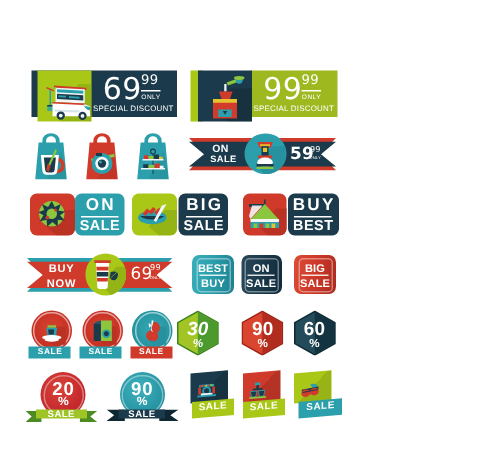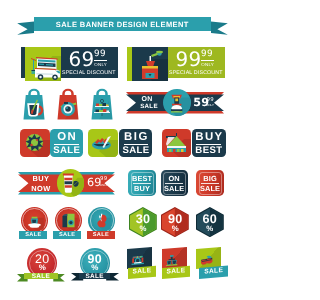--- a/index.html
+++ b/index.html
@@ -27,29 +27,20 @@
 
   
   .lbl{position:absolute;color:#fff;font-weight:bold;text-align:center;white-space:nowrap;
        font-family:"Liberation Sans",sans-serif;}
 </style>
 </head>
 <body>
 
 <div id="page">
 
-  <div class="abs" style="left:0;top:0;width:245px;height:40px;">
-    <svg class="abs" style="left:0;top:0;" width="245" height="40" viewBox="0 0 245 40">
-      <path d="M17.2 23.3 L34 21.6 L34 33.0 L17.2 34.8 L27.6 29.2 Z" fill="#1b7b8a"></path>
-      <path d="M227.8 23.3 L211 21.6 L211 33.0 L227.8 34.8 L217.4 29.2 Z" fill="#1b7b8a"></path>
-    </svg>
-    <div class="hdr-body">
-      <span class="hdr-title">SALE BANNER DESIGN ELEMENT</span>
-    </div>
-  </div>
 
   <div class="abs" style="left:0;top:0;">
     <div class="abs" style="left:20.5px;top:47px;width:97.5px;height:31px;background:#1b3a4b;"></div>
     <div class="abs" style="left:25px;top:46.5px;width:36px;height:34px;background:#a8c717;overflow:hidden;">
   <svg width="36" height="34" viewBox="0 0 144 136">
 
     <path d="M36 110 L110 36 L144 36 L144 136 L62 136 Z" fill="#93b414"></path>
 
     <path d="M32 50 L36 50 L36 104 L32 104 Z" fill="#2b9fac"></path>
     <path d="M24 44 L44 52 L44 56 L24 48 Z" fill="#d13b2b"></path>
@@ -342,21 +333,21 @@
       <path d="M33 16 C42 16 46 24 42 32 C37 39 30 34 30 26 Z" fill="#d13b2b"></path>
       <path d="M28 30 C20 32 18 42 26 47 C33 50 36 42 33 34 Z" fill="#d13b2b"></path>
       <path d="M34 32 C42 34 44 44 36 48 C30 50 28 42 31 36 Z" fill="#d13b2b"></path>
       <path d="M25 18 L30 22 L26 26 Z" fill="#ffffff"></path>
       </svg>
     </div>
     <div class="abs" style="left:86.80000000000001px;top:231.3px;width:28.2px;height:7.6px;background:#cf3a2a;"></div>
     <span class="lbl" style="left:86.80000000000001px;top:232.5px;width:28.2px;font-size:5.6px;letter-spacing:.35px;line-height:1;">SALE</span>
   </div>
 
-  <div class="abs" style="left:129px;top:206.9px;">
+  <div class="abs" style="left:118px;top:206.9px;font-style:italic;">
     <svg width="27.8" height="30.2" viewBox="0 0 278 302">
       <path d="M139 0 L278 78 L278 224 L139 302 L0 224 L0 78 Z" fill="#3d8420"></path>
       <path d="M139 12 L268 84 L268 218 L139 290 L10 218 L10 84 Z" fill="#a2c425"></path>
       <path d="M139 12 L268 84 L268 218 L139 290 Z" fill="#4b9a2e"></path>
     </svg>
     <span class="lbl" style="left:0;top:6.2px;width:27.8px;font-size:12.6px;letter-spacing:.1px;line-height:1;font-weight:bold;">30</span>
     <span class="lbl" style="left:0;top:18.6px;width:27.8px;font-size:7.8px;line-height:1;font-weight:bold;">%</span>
   </div>
 
   <div class="abs" style="left:161.3px;top:206.9px;">
@@ -376,21 +367,21 @@
       <path d="M139 12 L268 84 L268 218 L139 290 Z" fill="#143340"></path>
     </svg>
     <span class="lbl" style="left:0;top:6.2px;width:27.8px;font-size:12.6px;letter-spacing:.1px;line-height:1;font-weight:bold;">60</span>
     <span class="lbl" style="left:0;top:18.6px;width:27.8px;font-size:7.8px;line-height:1;font-weight:bold;">%</span>
   </div>
 
   <div class="abs" style="left:0;top:0;">
     <div class="abs" style="left:27.199999999999996px;top:248.1px;width:30.2px;height:30.2px;border-radius:50%;background:radial-gradient(circle at 42% 36%,#d9453a 0%,#c4282c 62%,#a81f24 100%);"></div>
     <div class="abs" style="left:29.099999999999994px;top:250.0px;width:24.799999999999997px;height:24.799999999999997px;border-radius:50%;
                 border:0.8px solid rgba(255,255,255,0.40);"></div>
-    <span class="lbl" style="left:27.199999999999996px;top:252.7px;width:30.2px;font-size:12.4px;line-height:1;font-weight:400;letter-spacing:0.5px;">20</span>
+    <span class="lbl" style="left:27.199999999999996px;top:252.7px;width:30.2px;font-size:12.4px;line-height:1;font-weight:700;letter-spacing:0.5px;">20</span>
     <span class="lbl" style="left:27.199999999999996px;top:263.9px;width:30.2px;font-size:8.0px;line-height:1;font-weight:600;">%</span>
     <svg class="abs" style="left:17.4px;top:274.3px;" width="47.800000000000004" height="7.4" viewBox="0 0 478 74">
       <path d="M0 0 L106 0 L106 74 L0 74 L41 37 Z" fill="#4d8a22"></path>
       <path d="M478 0 L363 0 L363 74 L478 74 L432 37 Z" fill="#4d8a22"></path>
     </svg>
     <div class="abs" style="left:24.0px;top:273.1px;width:33.7px;height:6.4px;background:#9ec425;"></div>
     <span class="lbl" style="left:24.0px;top:274.25px;width:33.7px;font-size:6.4px;letter-spacing:.3px;line-height:1;">SALE</span>
   </div>
 
   <div class="abs" style="left:0;top:0;">

